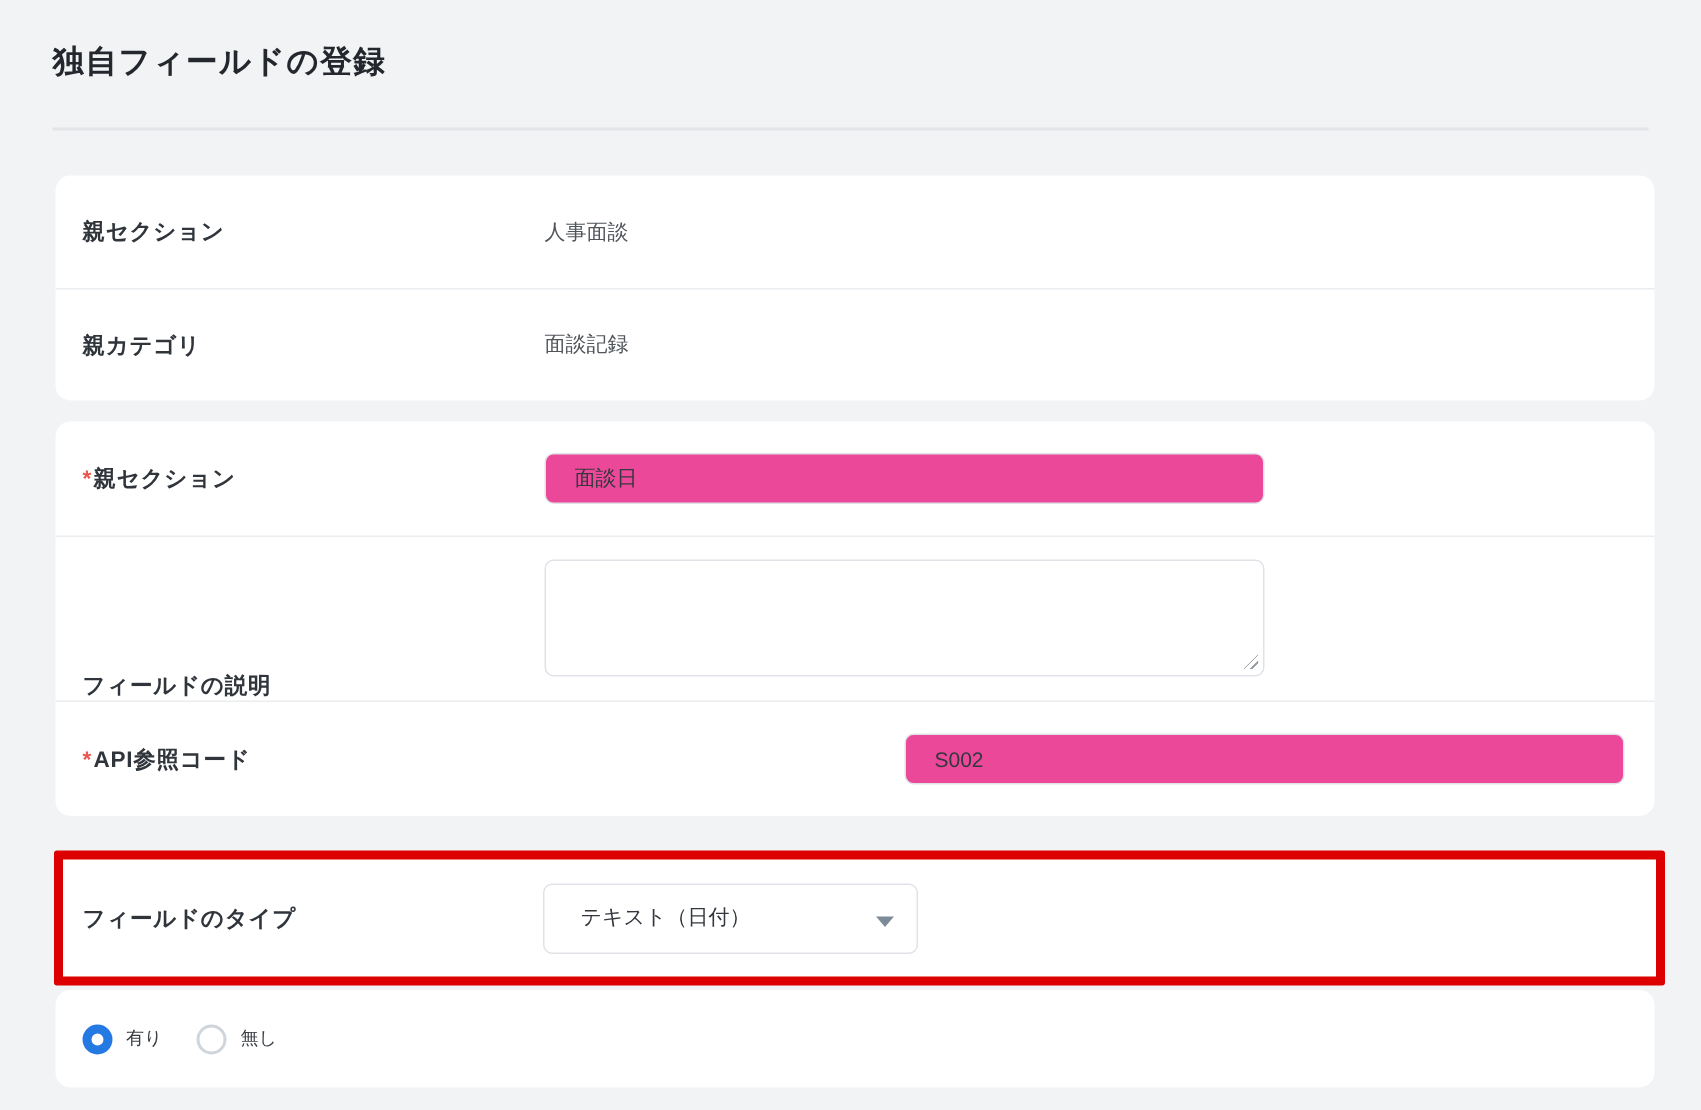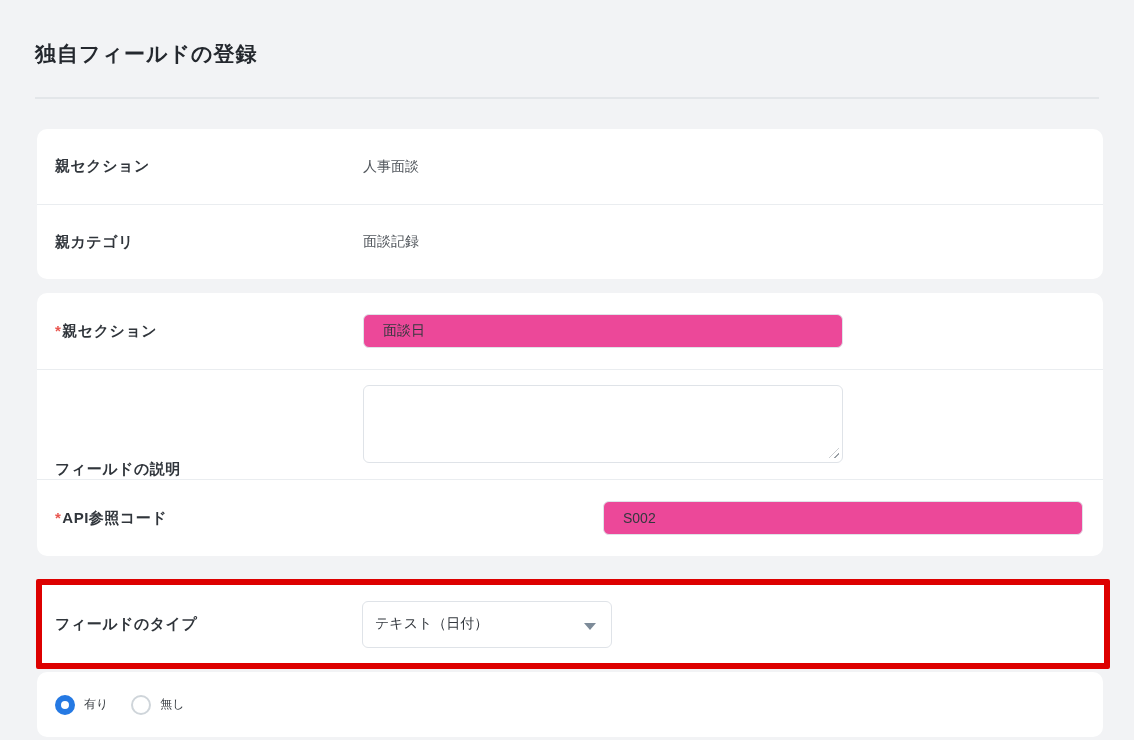--- a/index.html
+++ b/index.html
@@ -2,21 +2,21 @@
 <html><head>
 <meta charset="utf-8">
 <style>
   * { margin: 0; padding: 0; box-sizing: border-box; }
   html, body {
     width: 1134px; height: 740px;
     background: #f2f3f5;
     font-family: "Liberation Sans", "DejaVu Sans", sans-serif;
     overflow: hidden;
   }
-  .header { padding: 40px 35px 0 35px; }
+  .header { padding: 28px 35px 0 35px; }
   .page-title {
     font-size: 21px; font-weight: bold; color: #24282e;
     letter-spacing: 1px; line-height: 28px;
   }
   .title-divider {
     margin: 29px 35px 0 35px; height: 2px; background: #e3e6e9;
   }
   .content { margin: 0 31px 0 37px; width: 1066px; }
   .card {
     background: #ffffff; border-radius: 10px;
@@ -66,21 +66,21 @@
     clip-path: polygon(100% 0, 100% 100%, 0 100%);
     background: repeating-linear-gradient(135deg, #ffffff 0 2.5px, #9aa0a6 2.5px 3.8px);
     pointer-events: none;
   }
   .select-box {
     position: relative;
     width: 250px; height: 47px;
     border: 1px solid #dfe3e8; border-radius: 6px;
     background: #ffffff;
     display: flex; align-items: center;
-    padding: 0 34px 0 12px;
+    padding: 0 34px 0 24px;
     font-size: 14px; color: #33383e;
     cursor: pointer;
   }
   .caret-down {
     position: absolute; right: 15px; top: 21px;
     width: 0; height: 0;
     border-left: 6px solid transparent;
     border-right: 6px solid transparent;
     border-top: 7px solid #7d8b99;
   }

